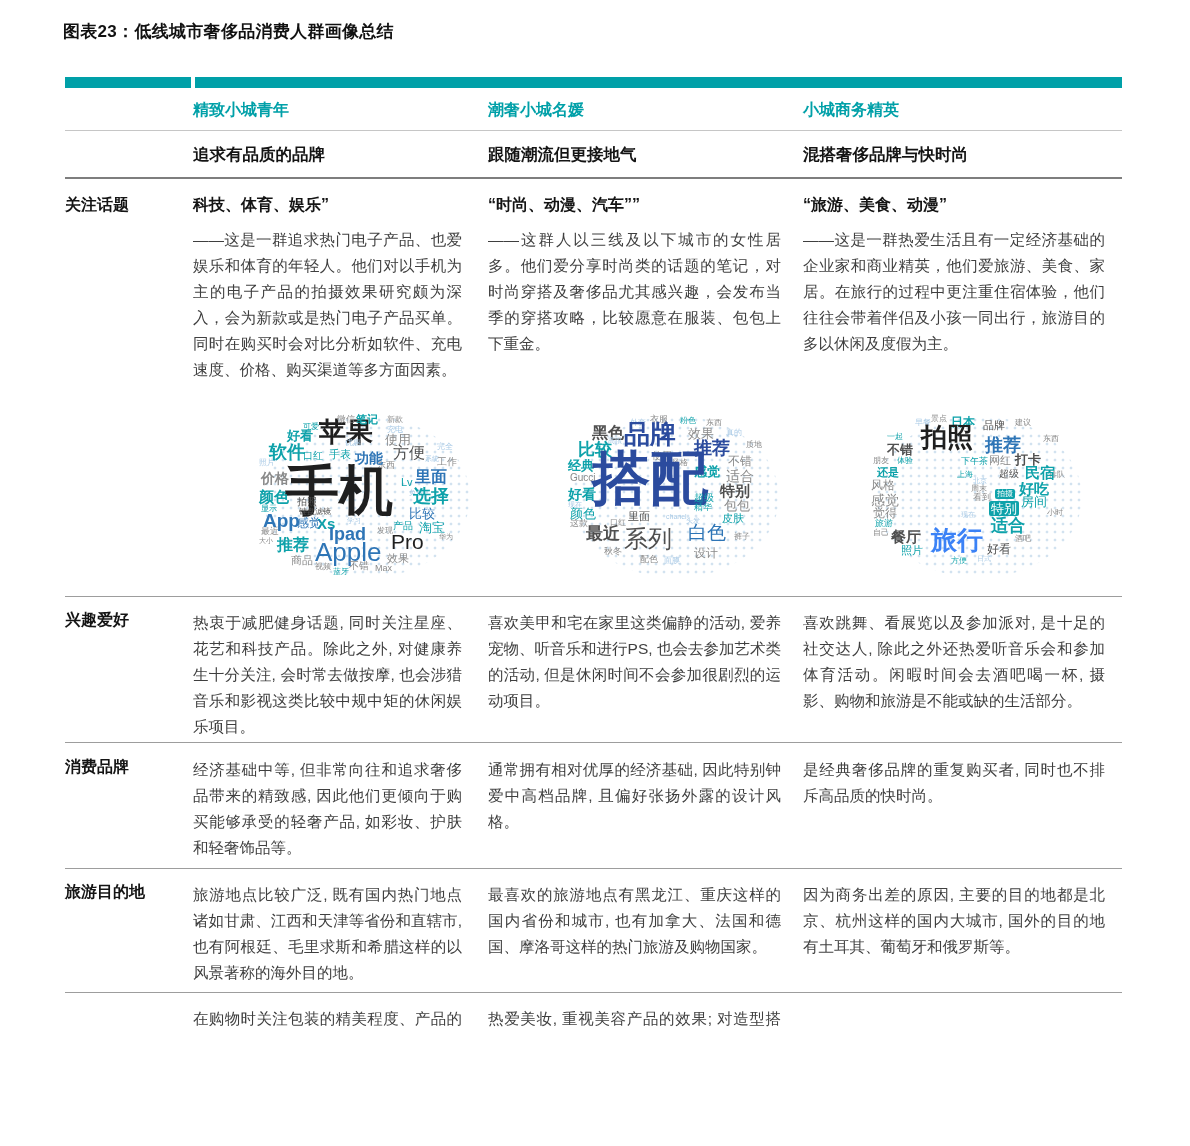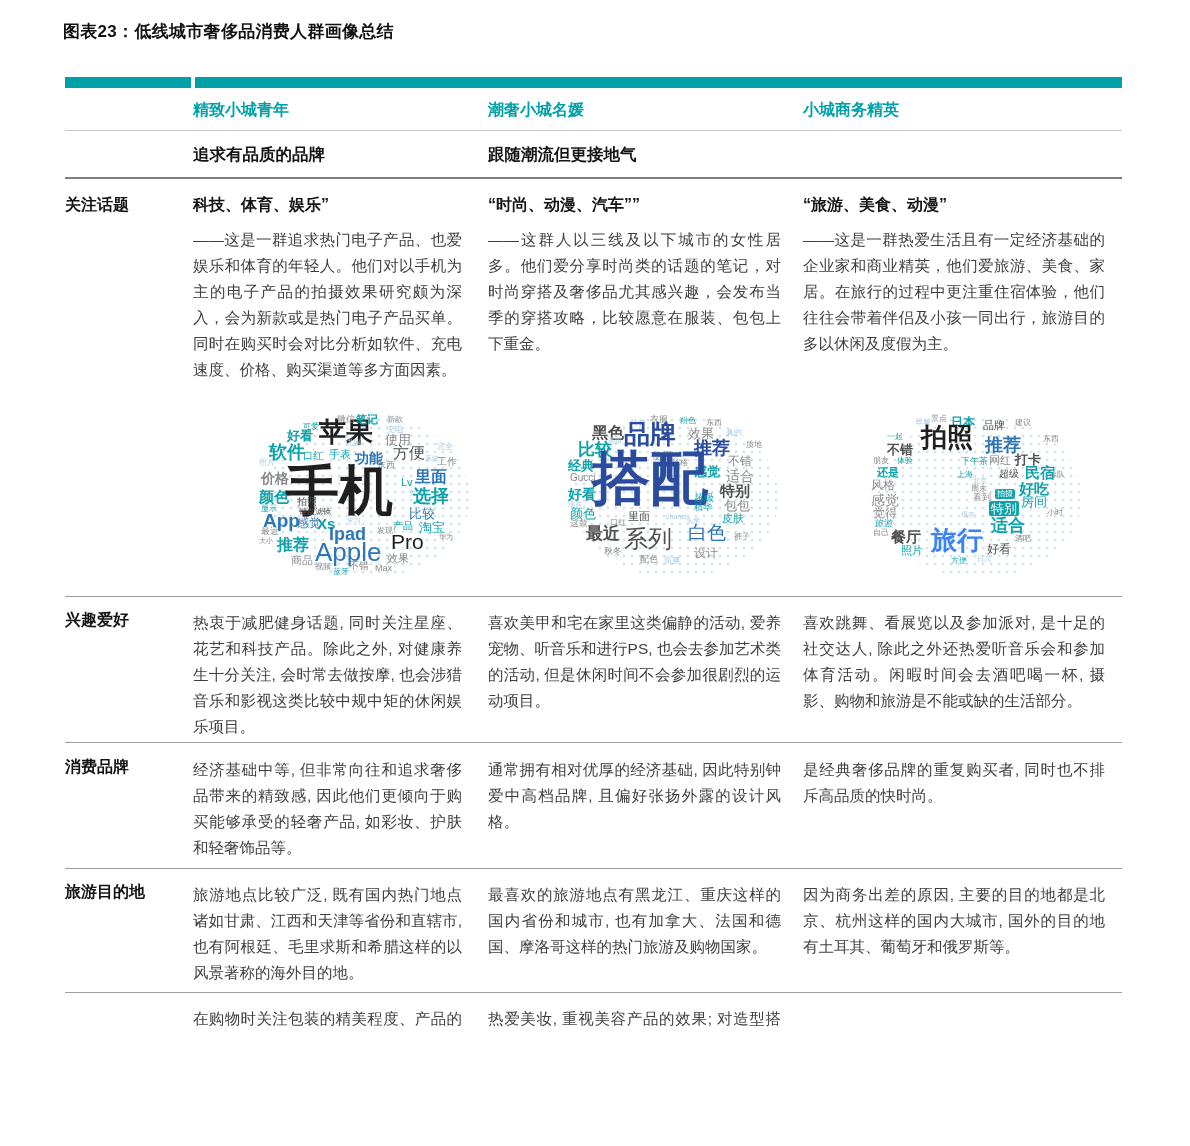--- a/index.html
+++ b/index.html
@@ -68,20 +68,21 @@
       <div></div>
       <div class="persona c1">精致小城青年</div>
       <div class="persona c2">潮奢小城名媛</div>
       <div class="persona c3">小城商务精英</div>
     </div>
 
     <div class="grid row-sub">
       <div></div>
       <div class="tagline c2">追求有品质的品牌</div>
       <div class="tagline c1">跟随潮流但更接地气</div>
+      <div class="tagline c3">混搭奢侈品牌与快时尚</div>
     </div>
 
     <div class="grid row-topic">
       <div class="rowlabel">关注话题</div>
       <div class="c1">
         <div class="quote">科技、体育、娱乐”</div>
         <div class="desc body-text">——这是一群追求热门电子产品、也爱娱乐和体育的年轻人。他们对以手机为主的电子产品的拍摄效果研究颇为深入，会为新款或是热门电子产品买单。同时在购买时会对比分析如软件、充电速度、价格、购买渠道等多方面因素。</div>
         <div class="cloud ml1">
             <div class="tex"></div>
             <span style="left: 60px; top: 6px; font-size: 27px; color: rgb(31, 31, 31); font-weight: 700;">苹果</span>

